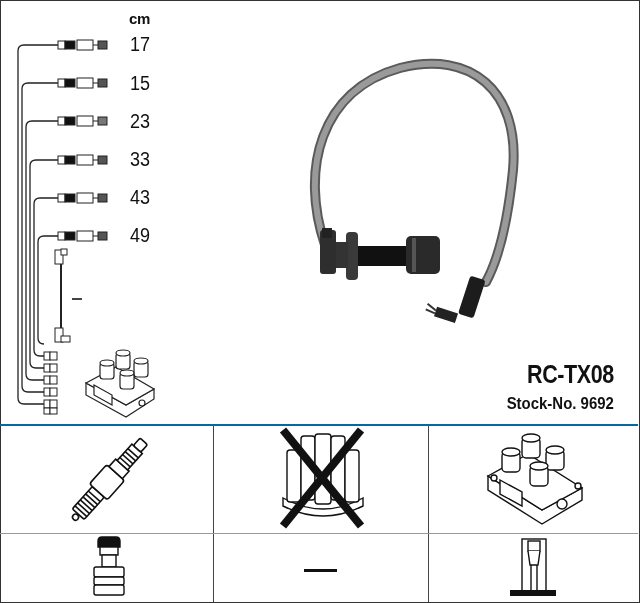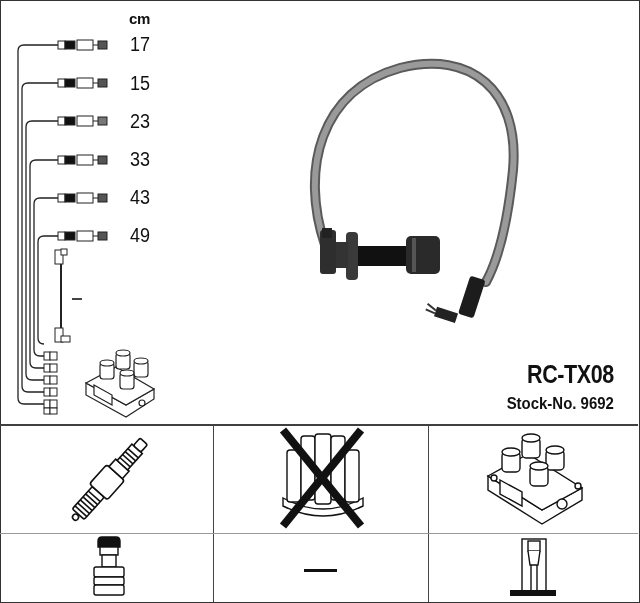--- a/index.html
+++ b/index.html
@@ -1,18 +1,18 @@
 <!DOCTYPE html>
 <html><head>
 <meta charset="utf-8">
 <style>
   html, body { margin: 0; padding: 0; background: #ffffff; }
   body { width: 640px; height: 603px; position: relative; overflow: hidden; font-family: "Liberation Sans", sans-serif; }
   .frame { position: absolute; left: 0; top: 0; width: 638px; height: 601px; border: 1px solid #333; box-sizing: content-box; }
-  .top-panel { position: absolute; left: 0; top: 0; width: 638px; height: 424px; border-bottom: 2px solid #404040; }
+  .top-panel { position: absolute; left: 0; top: 0; width: 638px; height: 424px; border-bottom: 2px solid #0369a1; }
   .vline { position: absolute; top: 426px; width: 1px; height: 176px; background: #444; }
   .hline { position: absolute; left: 0; width: 638px; height: 1px; background: #999; }
   .cm-label { position: absolute; left: 129px; top: 10px; font-size: 15px; font-weight: bold; color: #111; letter-spacing: -0.3px; }
   .len { position: absolute; left: 130px; font-size: 20px; color: #111; transform: scaleX(0.9); transform-origin: left; }
   .minus-sep { position: absolute; left: 72px; top: 298px; width: 10px; height: 2px; background: #444; }
   .product-code { position: absolute; right: 24px; top: 360px; font-size: 25px; font-weight: bold; color: #111; transform: scaleX(0.86); transform-origin: right; letter-spacing: -0.5px; }
   .stock-no { position: absolute; right: 24px; top: 394px; font-size: 17px; font-weight: bold; color: #111; transform: scaleX(0.88); transform-origin: right; }
   svg { position: absolute; overflow: visible; }
   .dash { position: absolute; left: 304px; top: 569px; width: 33px; height: 3px; background: #111; }
 </style>

